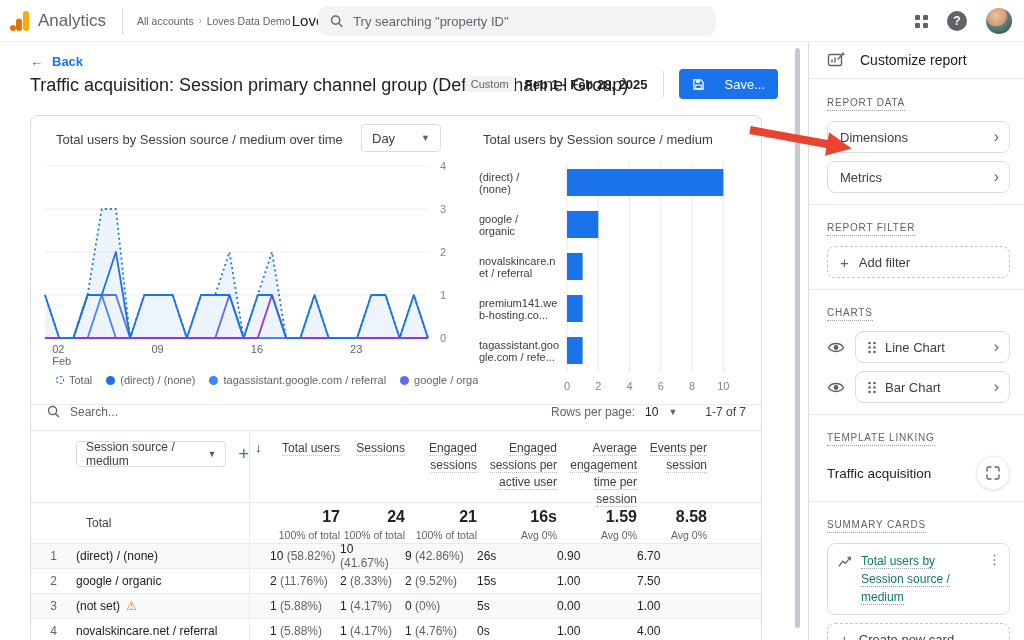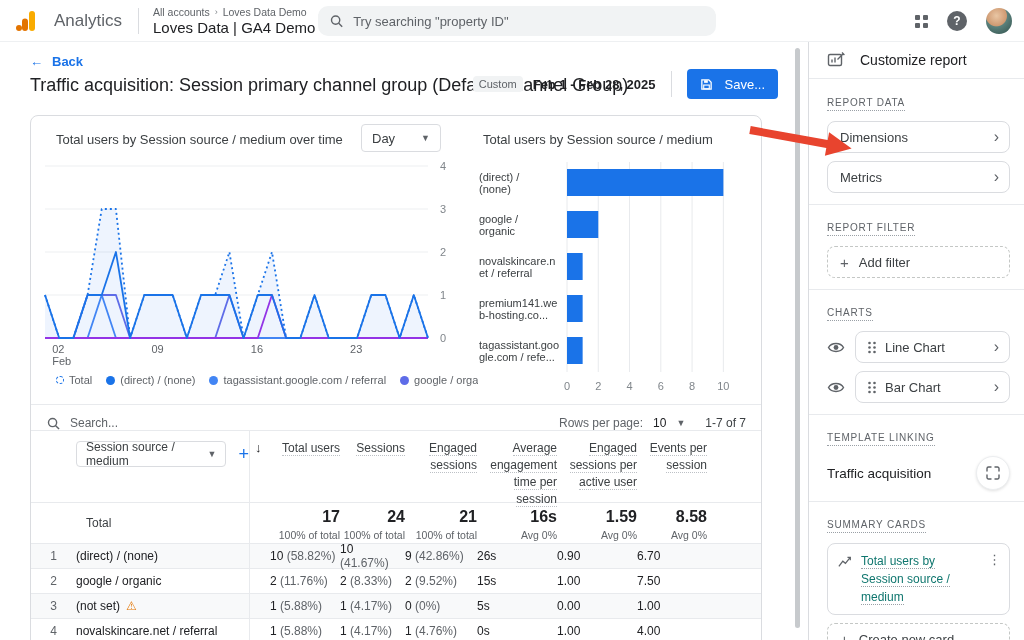--- a/index.html
+++ b/index.html
@@ -7,24 +7,24 @@
   body {
     font-family: "Liberation Sans", sans-serif;
     background:#fff; color:#202124;
     position:relative; overflow:hidden;
   }
   svg text { font-family:"Liberation Sans",sans-serif; }
 
   
   .app-header{position:absolute;left:0;top:0;width:1024px;height:42px;background:#fff;
     border-bottom:1px solid #eef0f2;display:flex;align-items:center;z-index:6}
-  .logo-wrap{display:flex;align-items:center;padding-left:14px;gap:16px}
+  .logo-wrap{display:flex;align-items:center;padding-left:8px;gap:6px}
   .ga-name{font-size:17px;color:#5f6368}
   .hdr-divider{width:1px;height:26px;background:#dadce0;margin:0 14px 0 16px}
-  .crumb-block{display:flex;flex-direction:column;justify-content:center;gap:1px}
+  .crumb-block{display:flex;flex-direction:row;justify-content:center;gap:1px}
   .crumb{font-size:10.5px;color:#5f6368;display:flex;align-items:center;gap:5px}
   .crumb .sep{font-size:9px;color:#80868b}
   .prop{font-size:15px;color:#202124;display:flex;align-items:center;gap:7px}
   .caret{color:#5f6368;font-size:9px}
   .search-bar{position:absolute;left:318px;top:6px;width:398px;height:30px;background:#f1f3f4;
     border-radius:10px;display:flex;align-items:center;padding:0 12px;gap:10px}
   .search-bar input{border:none;background:transparent;outline:none;font-size:13px;color:#202124;width:100%}
   .search-bar input::placeholder{color:#5f6368}
   .hdr-icons{position:absolute;right:12px;top:0;height:42px;display:flex;align-items:center;gap:19px}
   .apps-grid{display:grid;grid-template-columns:5px 5px;grid-gap:3px}
@@ -37,21 +37,21 @@
   
   .main{position:absolute;left:0;top:42px;width:794px;height:598px;background:#fff}
   .back{position:absolute;left:30px;top:12px;color:#1a73e8;font-size:13px;font-weight:bold;
     display:flex;align-items:center;gap:9px;cursor:pointer}
   .page-title{position:absolute;left:30px;top:33px;font-size:18px;color:#202124;width:540px;white-space:nowrap}
   .date-save{position:absolute;right:16px;top:27px;display:flex;align-items:center;gap:10px}
   .custom-badge{background:#f1f3f4;color:#5f6368;font-size:11px;padding:2px 6px;border-radius:4px}
   .date-range{font-size:13px;font-weight:bold;color:#202124}
   .ds-divider{width:1px;height:26px;background:#dadce0;margin:0 5px}
   .save-btn{background:#1a73e8;color:#fff;font-size:13px;border:none;border-radius:4px;height:30px;
-    padding:0 13px;display:flex;align-items:center;gap:12px;cursor:pointer}
+    padding:0 13px;display:flex;align-items:center;gap:20px;cursor:pointer}
 
   .card{position:absolute;left:30px;top:73px;width:732px;height:540px;border:1px solid #dadce0;
     border-radius:8px;background:#fff;overflow:hidden}
 
   .lc-title{position:absolute;left:25px;top:16px;font-size:13px;color:#3c4043}
   .day-select{position:absolute;left:330px;top:8px;width:80px;height:28px;border:1px solid #dadce0;
     border-radius:4px;display:flex;align-items:center;justify-content:space-between;padding:0 10px;
     font-size:13px;color:#3c4043;cursor:pointer}
   .line-svg{position:absolute;left:12px;top:40px}
   .legend{position:absolute;left:25px;top:258px;width:422px;display:flex;gap:14px;white-space:nowrap;
@@ -59,27 +59,27 @@
   .leg-item{display:flex;align-items:center;gap:5px;font-size:11px;color:#5f6368;flex:none}
   .leg-dot{width:9px;height:9px;border-radius:50%;flex:none}
   .leg-dot.dotted{width:8px;height:8px;background:transparent!important;border:1.5px dashed #1a73e8}
 
   .bc-title{position:absolute;left:452px;top:16px;font-size:13px;color:#3c4043}
   .bar-svg{position:absolute;left:448px;top:38px}
 
   
   .table-wrap{position:absolute;left:0;top:288px;width:731px}
   .t-toolbar{height:27px;border-top:1px solid #e8eaed;border-bottom:1px solid #e8eaed;display:flex;
-    align-items:flex-end;padding:0 16px;gap:10px}
+    align-items:flex-start;padding:0 16px;gap:10px}
   .t-toolbar input{border:none;outline:none;font-size:12px;width:170px;color:#202124;background:transparent}
   .t-toolbar input::placeholder{color:#5f6368}
   .t-right{margin-left:auto;display:flex;align-items:center;font-size:12px;color:#5f6368}
   .rpp-val{color:#202124;margin-left:10px}
   .rpp-caret{margin-left:10px;font-size:9px;color:#5f6368}
-  .t-range{margin-left:20px;color:#3c4043}
+  .t-range{margin-left:28px;color:#3c4043}
 
   .t-head{display:flex;height:72px;border-bottom:1px solid #e8eaed}
   .td-dimh{width:218px;flex:none;padding:10px 0 0 45px;display:flex;align-items:flex-start}
   .dim-pill{border:1px solid #dadce0;border-radius:4px;height:26px;display:inline-flex;align-items:center;
     gap:12px;padding:0 9px;font-size:12px;color:#3c4043;cursor:pointer}
   .add-dim{color:#1a73e8;font-size:18px;margin-left:12px;line-height:26px;cursor:pointer}
   .t-metrics{display:flex;border-left:1px solid #e8eaed;position:relative;padding-left:20px;flex:none}
   .sort-arr{position:absolute;left:5px;top:9px;font-size:13px;color:#202124}
   .th{text-align:right;padding-top:9px;font-size:12px;color:#3c4043;line-height:17px;flex:none}
   .th span{border-bottom:1px dotted #bdc1c6;-webkit-box-decoration-break:clone;box-decoration-break:clone}
@@ -293,22 +293,22 @@
             <span>Session source / medium</span>
             <span class="caret">▼</span>
           </span>
           <span class="add-dim">+</span>
         </div>
         <div class="t-metrics">
           <span class="sort-arr">↓</span>
         <div class="th c1"><span>Total users</span></div>
             <div class="th c2"><span>Sessions</span></div>
             <div class="th c3"><span>Engaged sessions</span></div>
+            <div class="th c5"><span>Engaged sessions per active user</span></div>
             <div class="th c4"><span>Average engagement time per session</span></div>
-            <div class="th c5"><span>Engaged sessions per active user</span></div>
             <div class="th c6"><span>Events per session</span></div>
           </div>
       </div>
 
       <div class="t-total">
         <div class="tot-label">Total</div>
         <div class="t-metrics">
             <div class="td-m c1">
               <div class="tot-v">17</div>
               <div class="tot-s">100% of total</div>

